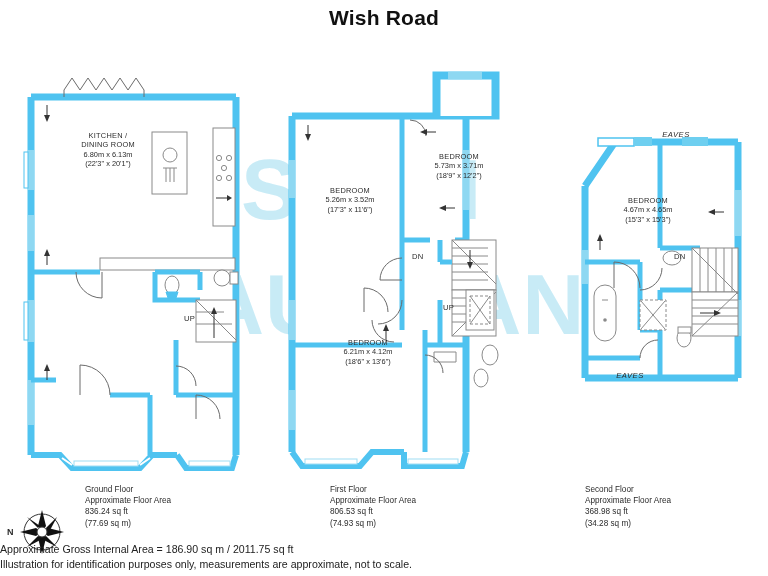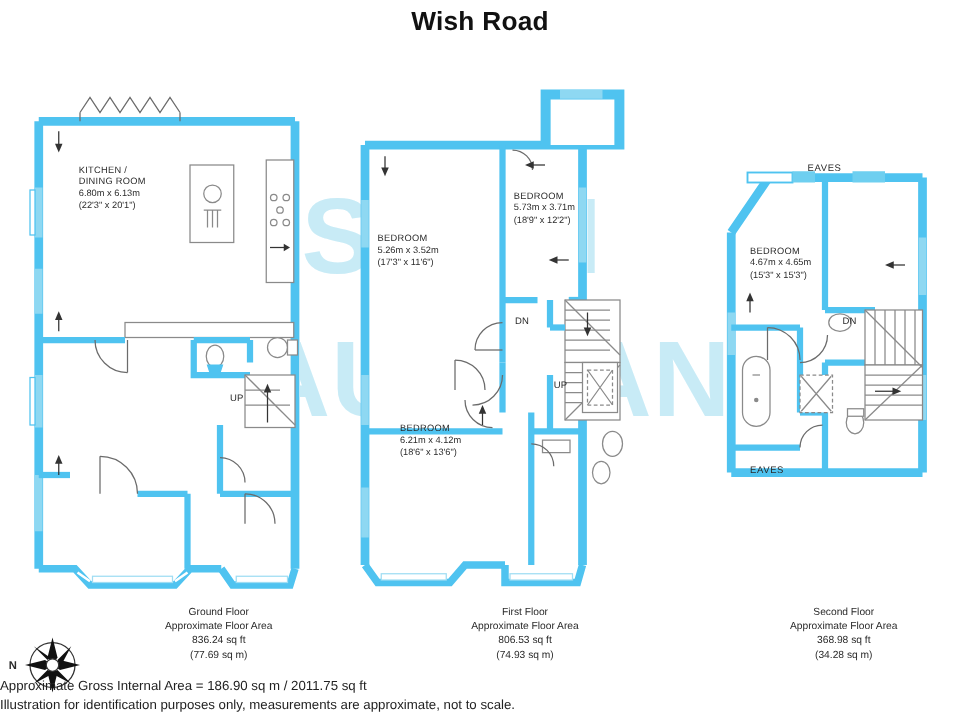--- a/index.html
+++ b/index.html
@@ -8,32 +8,32 @@
     font-family:"Liberation Sans", sans-serif;
     color:#231f20;overflow:hidden;position:relative;
   }
   #page{position:relative;width:768px;height:576px;padding-left:44px;}
   .title{
     position:absolute;top:6px;left:0;width:768px;text-align:center;
     font-size:21px;font-weight:bold;letter-spacing:.2px;color:#111;
   }
   svg.plan{position:absolute;top:0;left:0;width:768px;height:576px;}
   .roomlabel{
-    position:absolute;font-size:7.4px;line-height:9.4px;
+    position:absolute;text-align:center;font-size:7.4px;line-height:9.4px;
     color:#2b2b2b;white-space:nowrap;
   }
   .roomlabel .nm{font-size:7.4px;letter-spacing:.25px;}
   .tag{
     position:absolute;font-size:7.6px;color:#2b2b2b;letter-spacing:.2px;
   }
   .eaves{
-    position:absolute;font-size:7.6px;color:#2b2b2b;letter-spacing:.5px;text-align:left;
+    position:absolute;font-size:7.6px;color:#2b2b2b;letter-spacing:.5px;text-align:center;font-style:italic;
   }
   .floorcap{
-    position:absolute;text-align:center;font-size:8.2px;line-height:11.2px;color:#2b2b2b;
+    position:absolute;text-align:left;font-size:8.2px;line-height:11.2px;color:#2b2b2b;
   }
   .footer{
     position:absolute;left:0;width:768px;text-align:left;
     font-size:10.6px;line-height:15px;color:#222;
   }
   .wm{
     position:absolute;font-weight:bold;color:#bfe8f5;
     font-family:"Liberation Sans", sans-serif;
     letter-spacing:1px;
   }

